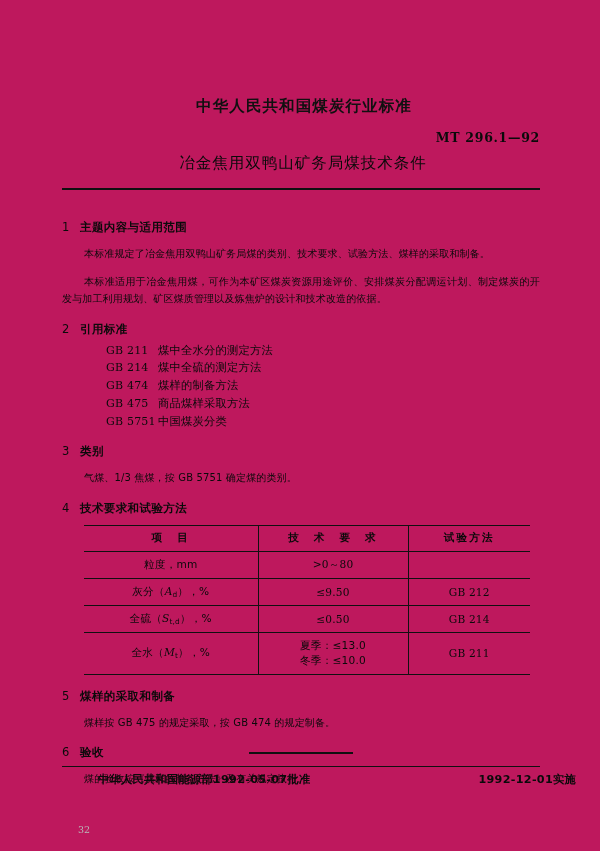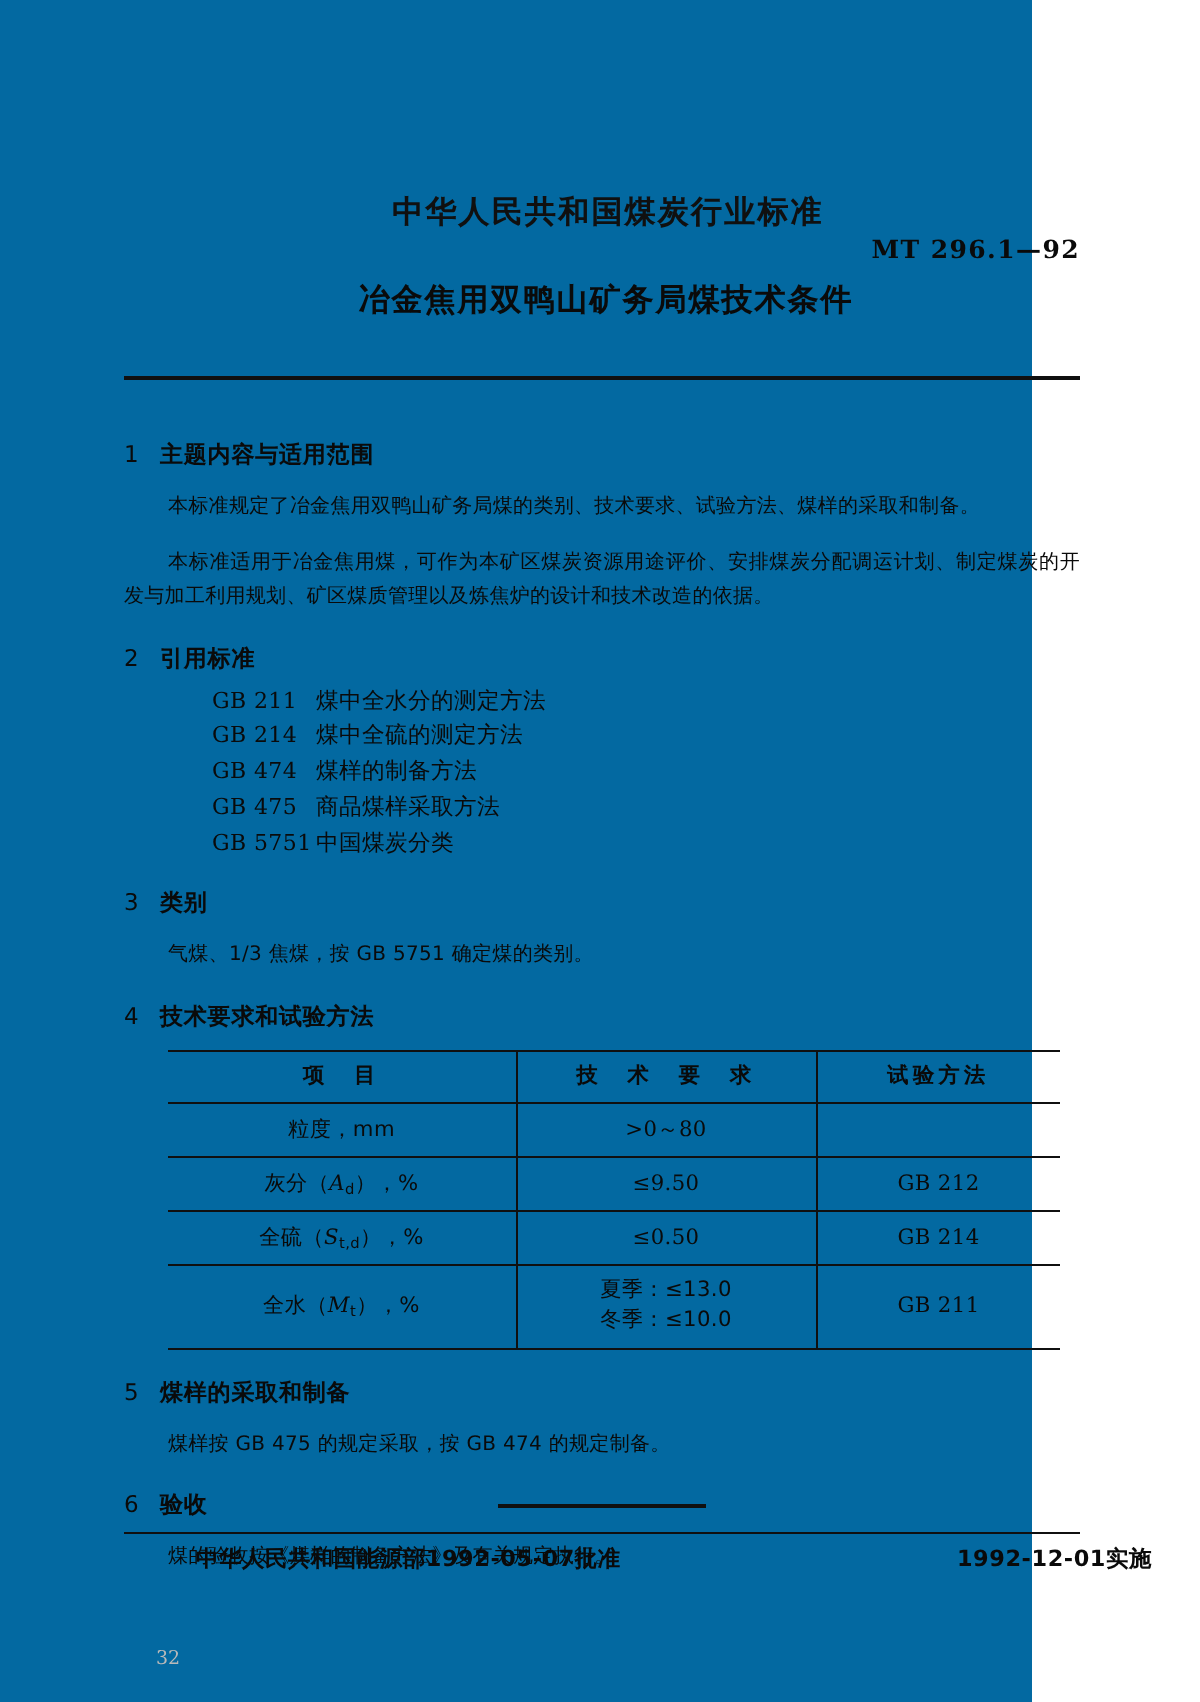--- a/index.html
+++ b/index.html
@@ -12,23 +12,23 @@
     height: 851px;
     position: relative;
     font-family: "DejaVu Sans", "Liberation Sans", sans-serif;
     color: #0a0a0a;
     overflow: hidden;
   }
 
   .page {
     position: absolute;
     left: 0; top: 0;
-    width: 516px;
+    width: 600px;
     height: 851px;
-    background: #0369a1;
+    background: #be185d;
   }
 
   
   .header {
     position: absolute;
     left: 62px;
     top: 96px;
     width: 478px;
   }
   .org-title {
@@ -37,26 +37,27 @@
     font-weight: bold;
     letter-spacing: 1.1px;
     color: #101010;
     padding-left: 6px;
   }
   .std-number {
     text-align: right;
     font-size: 12.5px;
     font-weight: bold;
     letter-spacing: 0.7px;
+    margin-top: 13px;
     font-family: "DejaVu Serif", "Liberation Serif", serif;
   }
   .doc-title {
     text-align: center;
     font-size: 15.5px;
-    font-weight: bold;
+    font-weight: normal;
     letter-spacing: 1.0px;
     margin-top: 8px;
     padding-left: 4px;
   }
 
   .rule-main {
     position: absolute;
     left: 62px;
     top: 188px;
     width: 478px;

